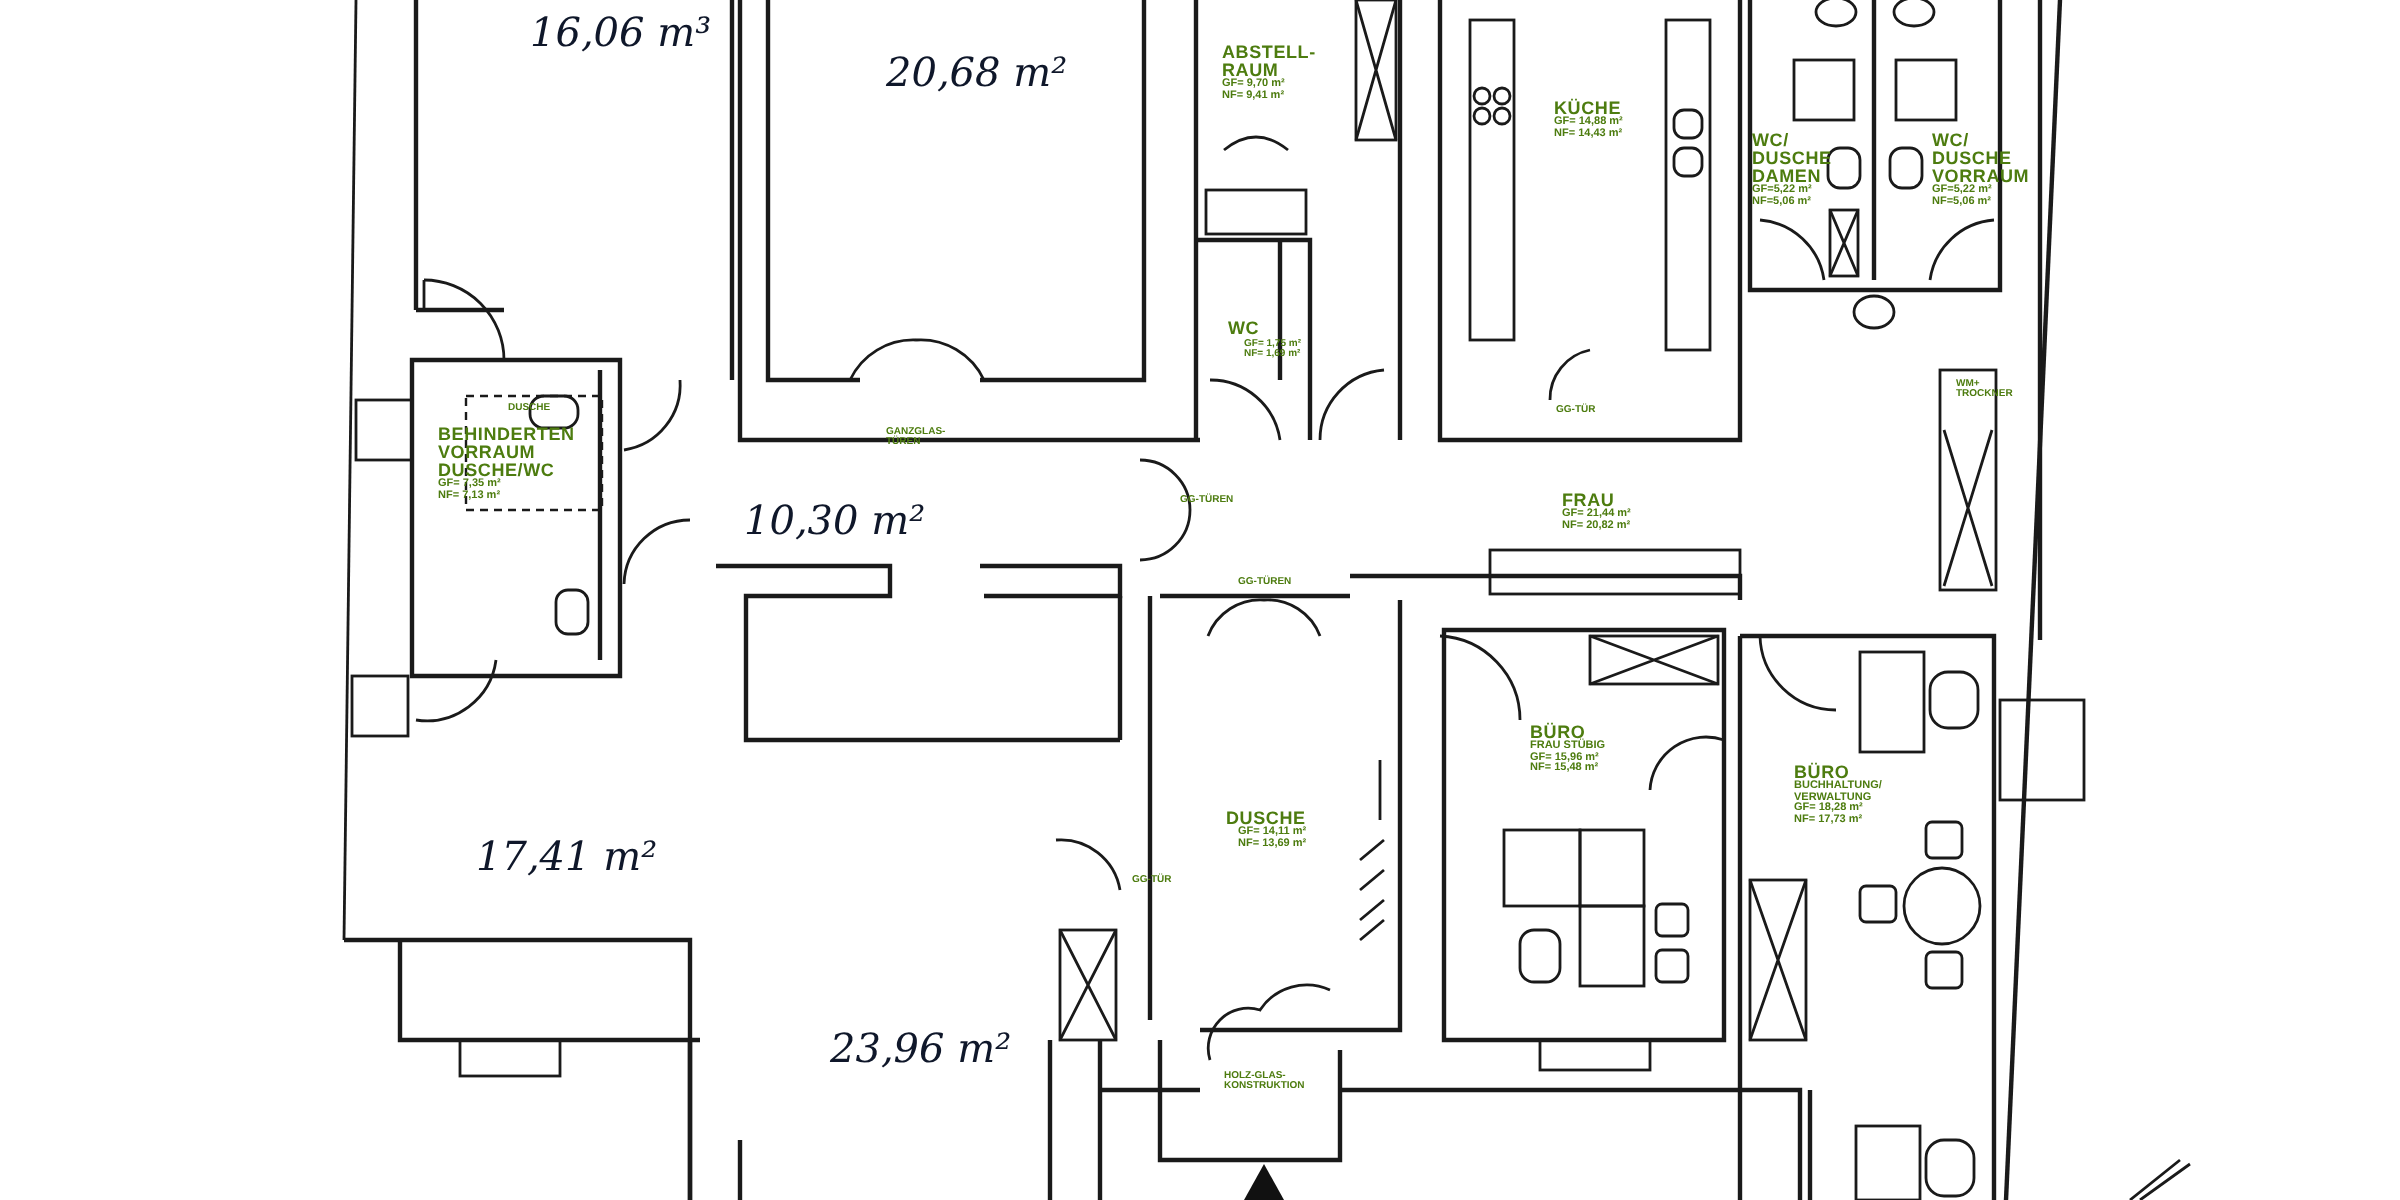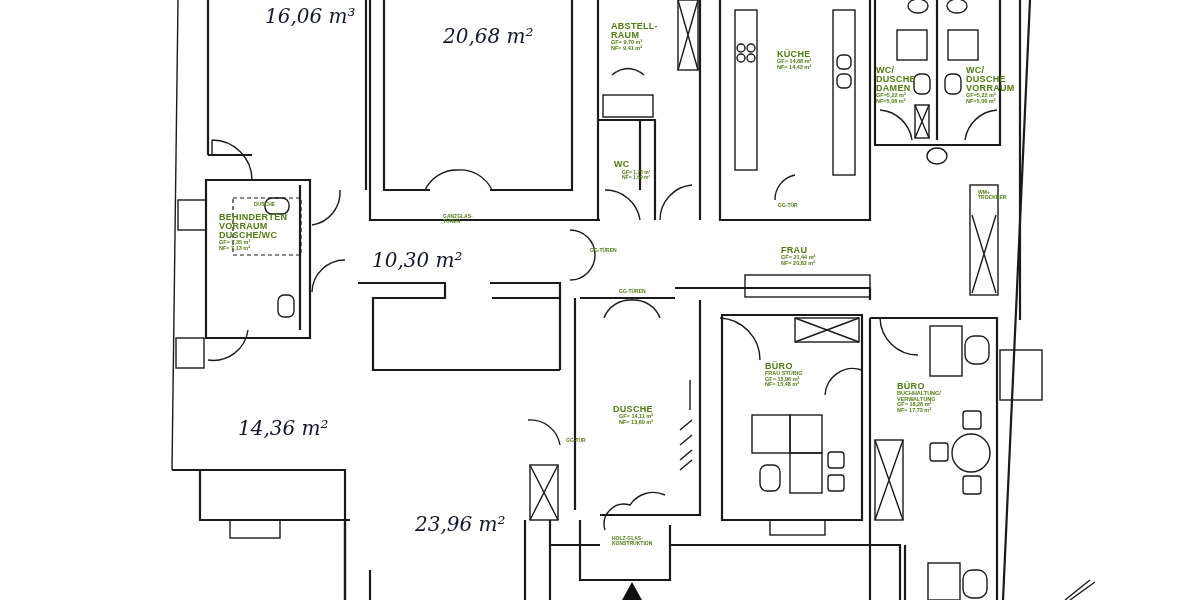--- a/index.html
+++ b/index.html
@@ -148,21 +148,21 @@
   <path class="w" d="M345 520 L345 600 M370 570 L370 600"></path>
   <path class="w" d="M200 470 L200 520 L350 520"></path>
 
   <path d="M622 600 L632 582 L642 600 Z" fill="#111"></path>
   <path class="wt" d="M1065 600 L1090 580 M1070 600 L1095 582"></path>
 </svg>
 
 <div class="lbl hand" style="left:265px; top:6px;">16,06 m³</div>
 <div class="lbl hand" style="left:443px; top:26px;">20,68 m²</div>
 <div class="lbl hand" style="left:372px; top:250px;">10,30 m²</div>
-<div class="lbl hand" style="left:238px; top:418px;">14,36 m²</div>
+<div class="lbl hand" style="left:238px; top:418px;">17,41 m²</div>
 <div class="lbl hand" style="left:415px; top:514px;">23,96 m²</div>
 
 <div class="lbl" style="left:611px; top:22px;">
   <div class="room-name">ABSTELL-</div>
   <div class="room-name">RAUM</div>
   <div class="area">GF= 9,70 m²</div>
   <div class="area">NF= 9,41 m²</div>
 </div>
 
 <div class="lbl" style="left:777px; top:50px;">

